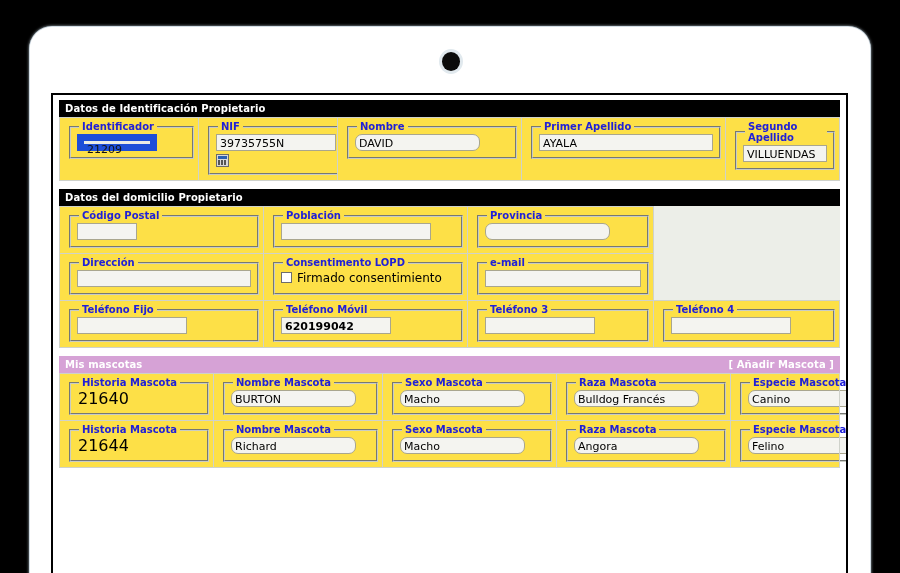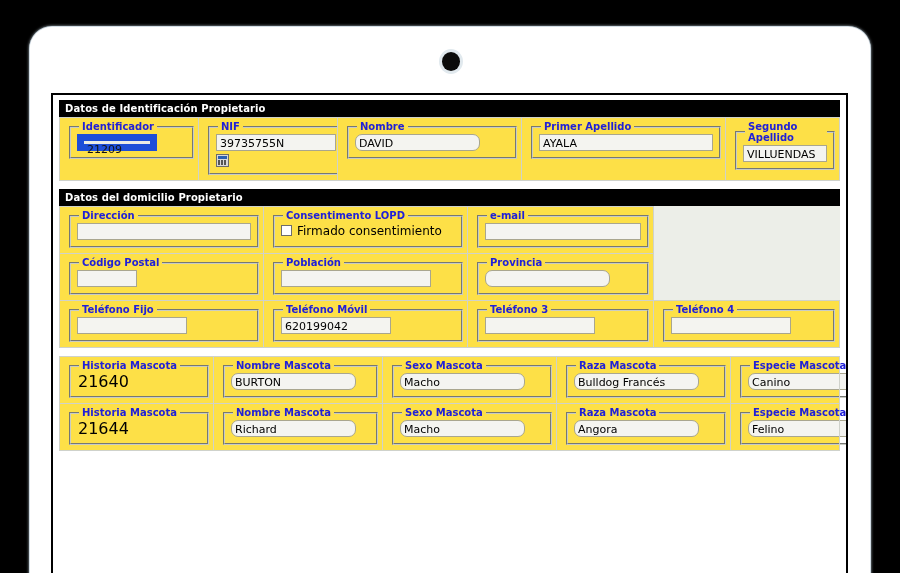--- a/index.html
+++ b/index.html
@@ -66,21 +66,21 @@
     font-size:11px;color:#000;
     padding:1px 3px;margin:1px 0 0 0;
   }
   .fld.ro{background:#ebebe4;border:7px solid #1d4ed8;color:#111;}
   .fld.plain{border:none;background:transparent;padding-left:1px;font-size:16px;}
 
   
   .w60{width:60px;}
   .w80{width:80px;}
   .w100{width:120px;}
-  .w110{width:110px;}
+  .w110{width:110px;font-weight:bold;}
   .w125{width:125px;border-radius:7px;}
   .w150{width:150px;}
   .w100p{width:100%;}
 
   
   .chk-wrap{font-size:12px;color:#000;line-height:17px;padding-top:1px;}
   .chk{
     display:inline-block;width:9px;height:9px;border:1px solid #6d6d6d;
     background:#fff;vertical-align:-1px;margin-right:5px;
   }
@@ -157,20 +157,40 @@
       <div class="sec-gap"></div>
 
       <div class="sec-head blue">
         <span>Datos del domicilio Propietario</span>
       </div>
       <table class="grid">
         <tbody>
             <tr>
           <td style="width:190px">
             <fieldset>
+              <legend>Código Postal</legend>
+              <div class="fld w60"></div>
+            </fieldset>
+          </td>
+          <td style="width:190px">
+            <fieldset>
+              <legend>Población</legend>
+              <div class="fld w150"></div>
+            </fieldset>
+          </td>
+          <td>
+            <fieldset>
+              <legend>Provincia</legend>
+              <div class="fld w125"></div>
+            </fieldset>
+          </td>
+        </tr>
+        <tr>
+          <td style="width:190px">
+            <fieldset>
               <legend>Dirección</legend>
               <div class="fld w100p"></div>
             </fieldset>
           </td>
           <td style="width:190px">
             <fieldset>
               <legend>Consentimento LOPD</legend>
               <div class="chk-wrap">
                 <span class="chk"></span><span>Firmado consentimiento</span>
               </div>
@@ -179,40 +199,20 @@
           <td>
             <fieldset>
               <legend>e-mail</legend>
               <div class="fld w100p"></div>
             </fieldset>
           </td>
         </tr>
         <tr>
           <td style="width:190px">
             <fieldset>
-              <legend>Código Postal</legend>
-              <div class="fld w60"></div>
-            </fieldset>
-          </td>
-          <td style="width:190px">
-            <fieldset>
-              <legend>Población</legend>
-              <div class="fld w150"></div>
-            </fieldset>
-          </td>
-          <td>
-            <fieldset>
-              <legend>Provincia</legend>
-              <div class="fld w125"></div>
-            </fieldset>
-          </td>
-        </tr>
-        <tr>
-          <td style="width:190px">
-            <fieldset>
               <legend>Teléfono Fijo</legend>
               <div class="fld w110"></div>
             </fieldset>
           </td>
           <td style="width:190px">
             <fieldset>
               <legend>Teléfono Móvil</legend>
               <div class="fld w110">620199042</div>
             </fieldset>
           </td>
@@ -227,20 +227,24 @@
               <legend>Teléfono 4</legend>
               <div class="fld w100"></div>
             </fieldset>
           </td>
         </tr>
       </tbody>
         </table>
 
       <div class="sec-gap"></div>
 
+      <div class="sec-head violet">
+        <span>Mis mascotas</span>
+        <span class="add-link">[ Añadir Mascota ]</span>
+      </div>
       <table class="grid">
         <tbody>
             <tr>
           <td style="width:140px">
             <fieldset>
               <legend>Historia Mascota</legend>
               <div class="fld plain">21640</div>
             </fieldset>
           </td>
           <td style="width:155px">

